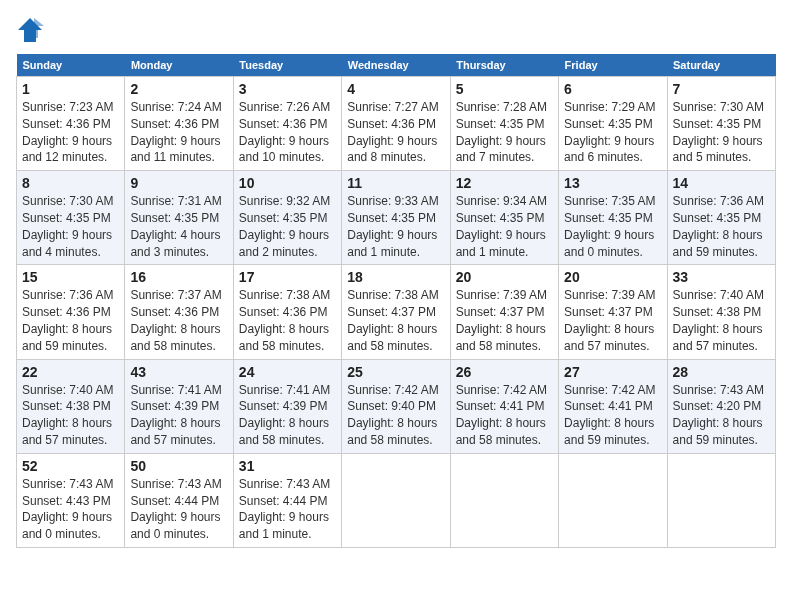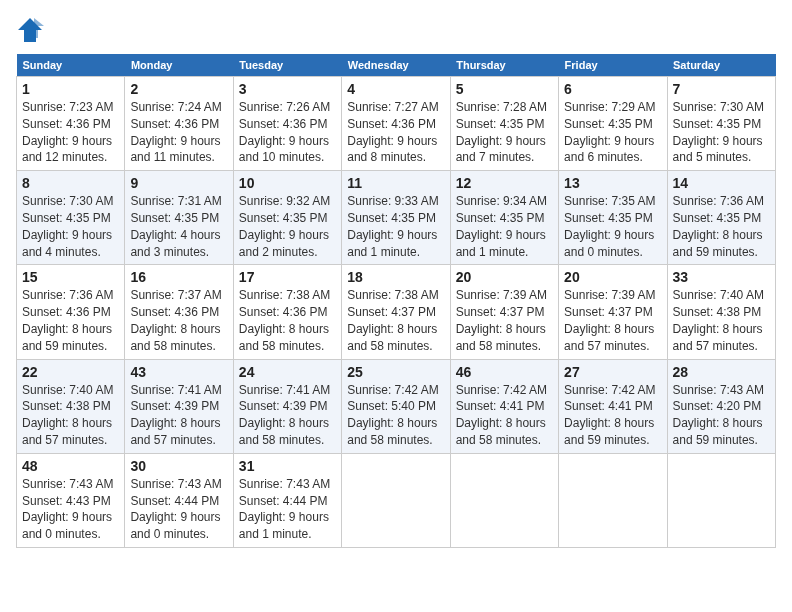--- a/index.html
+++ b/index.html
@@ -326,26 +326,26 @@
         <div class="day-info">
           <span>Sunrise: 7:41 AM</span><br>
           <span>Sunset: 4:39 PM</span><br>
           <span>Daylight: 8 hours and 58 minutes.</span>
         </div>
       </td>
         <td>
         <span class="day-num">25</span>
         <div class="day-info">
           <span>Sunrise: 7:42 AM</span><br>
-          <span>Sunset: 5:40 PM</span><br>
-          <span>Daylight: 8 hours and 58 minutes.</span>
-        </div>
-      </td>
-        <td>
-        <span class="day-num">46</span>
+          <span>Sunset: 9:40 PM</span><br>
+          <span>Daylight: 8 hours and 58 minutes.</span>
+        </div>
+      </td>
+        <td>
+        <span class="day-num">26</span>
         <div class="day-info">
           <span>Sunrise: 7:42 AM</span><br>
           <span>Sunset: 4:41 PM</span><br>
           <span>Daylight: 8 hours and 58 minutes.</span>
         </div>
       </td>
         <td>
         <span class="day-num">27</span>
         <div class="day-info">
           <span>Sunrise: 7:42 AM</span><br>
@@ -357,29 +357,29 @@
         <span class="day-num">28</span>
         <div class="day-info">
           <span>Sunrise: 7:43 AM</span><br>
           <span>Sunset: 4:20 PM</span><br>
           <span>Daylight: 8 hours and 59 minutes.</span>
         </div>
       </td>
       </tr>
       <tr>
         <td>
-        <span class="day-num">48</span>
+        <span class="day-num">52</span>
         <div class="day-info">
           <span>Sunrise: 7:43 AM</span><br>
           <span>Sunset: 4:43 PM</span><br>
           <span>Daylight: 9 hours and 0 minutes.</span>
         </div>
       </td>
         <td>
-        <span class="day-num">30</span>
+        <span class="day-num">50</span>
         <div class="day-info">
           <span>Sunrise: 7:43 AM</span><br>
           <span>Sunset: 4:44 PM</span><br>
           <span>Daylight: 9 hours and 0 minutes.</span>
         </div>
       </td>
         <td>
         <span class="day-num">31</span>
         <div class="day-info">
           <span>Sunrise: 7:43 AM</span><br>

